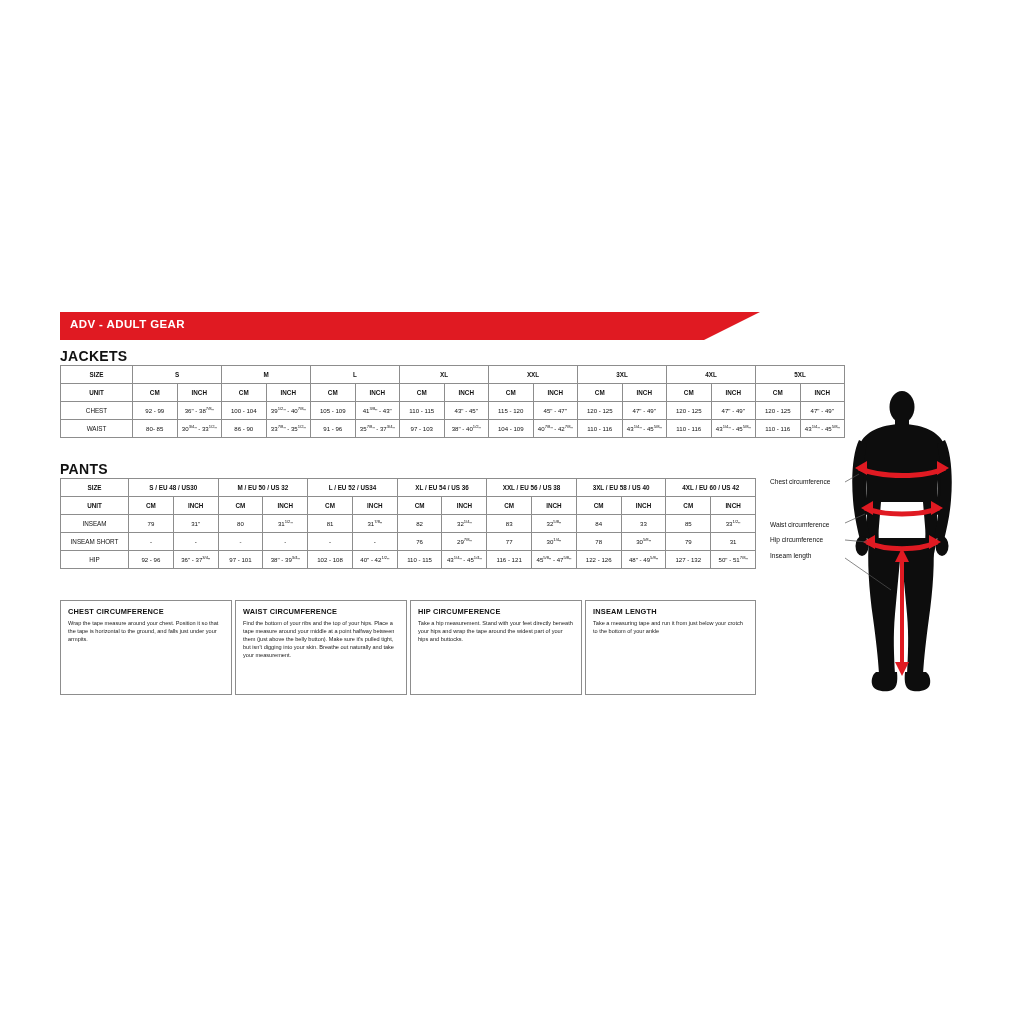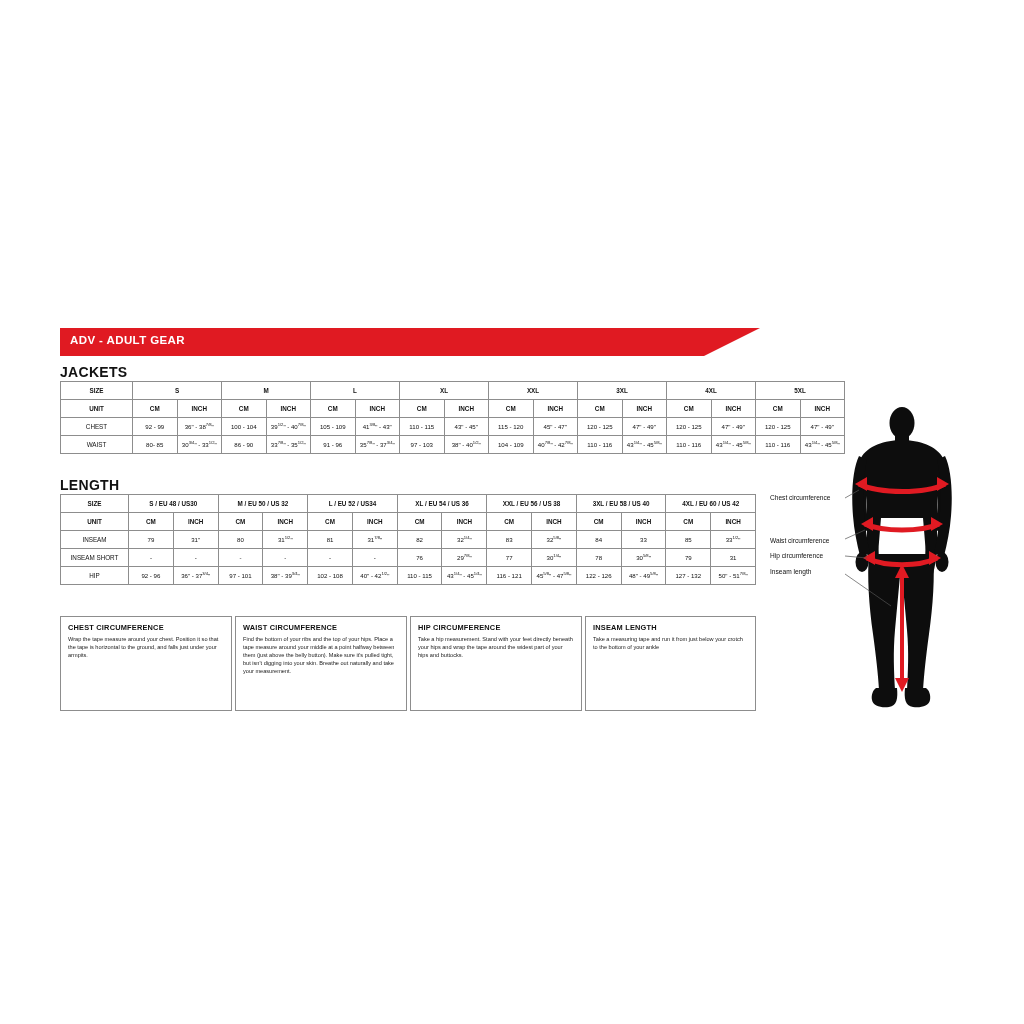--- a/index.html
+++ b/index.html
@@ -11,21 +11,21 @@
     width: 1024px;
     height: 1024px;
     font-family: "Liberation Sans", sans-serif;
     color: #1a1a1a;
     position: relative;
     overflow: hidden;
   }
 
   #sheet {
     position: absolute;
-    left: 0; top: 16px;
+    left: 0; top: 0;
     width: 1024px;
     height: 979px;
   }
 
   
   .banner {
     position: absolute;
     left: 60px;
     top: 312px;
     width: 700px;
@@ -158,21 +158,21 @@
 <body>
 
 <div id="sheet">
 
   <div class="banner">
     <div class="banner-shape"></div>
     <div class="banner-title">ADV - ADULT GEAR</div>
   </div>
 
   <div class="section-label" id="lbl-jackets">JACKETS</div>
-  <div class="section-label" id="lbl-pants">LENGTH</div>
+  <div class="section-label" id="lbl-pants">PANTS</div>
 
   <table class="sizetable" id="tbl-jackets">
     <colgroup>
       <col style="width:72px">
     </colgroup>
     <tbody id="jackets-body">
         <tr>
           <th class="rowhead">SIZE</th>
           <th colspan="2" class="grp">S</th>
           <th colspan="2" class="grp">M</th>

